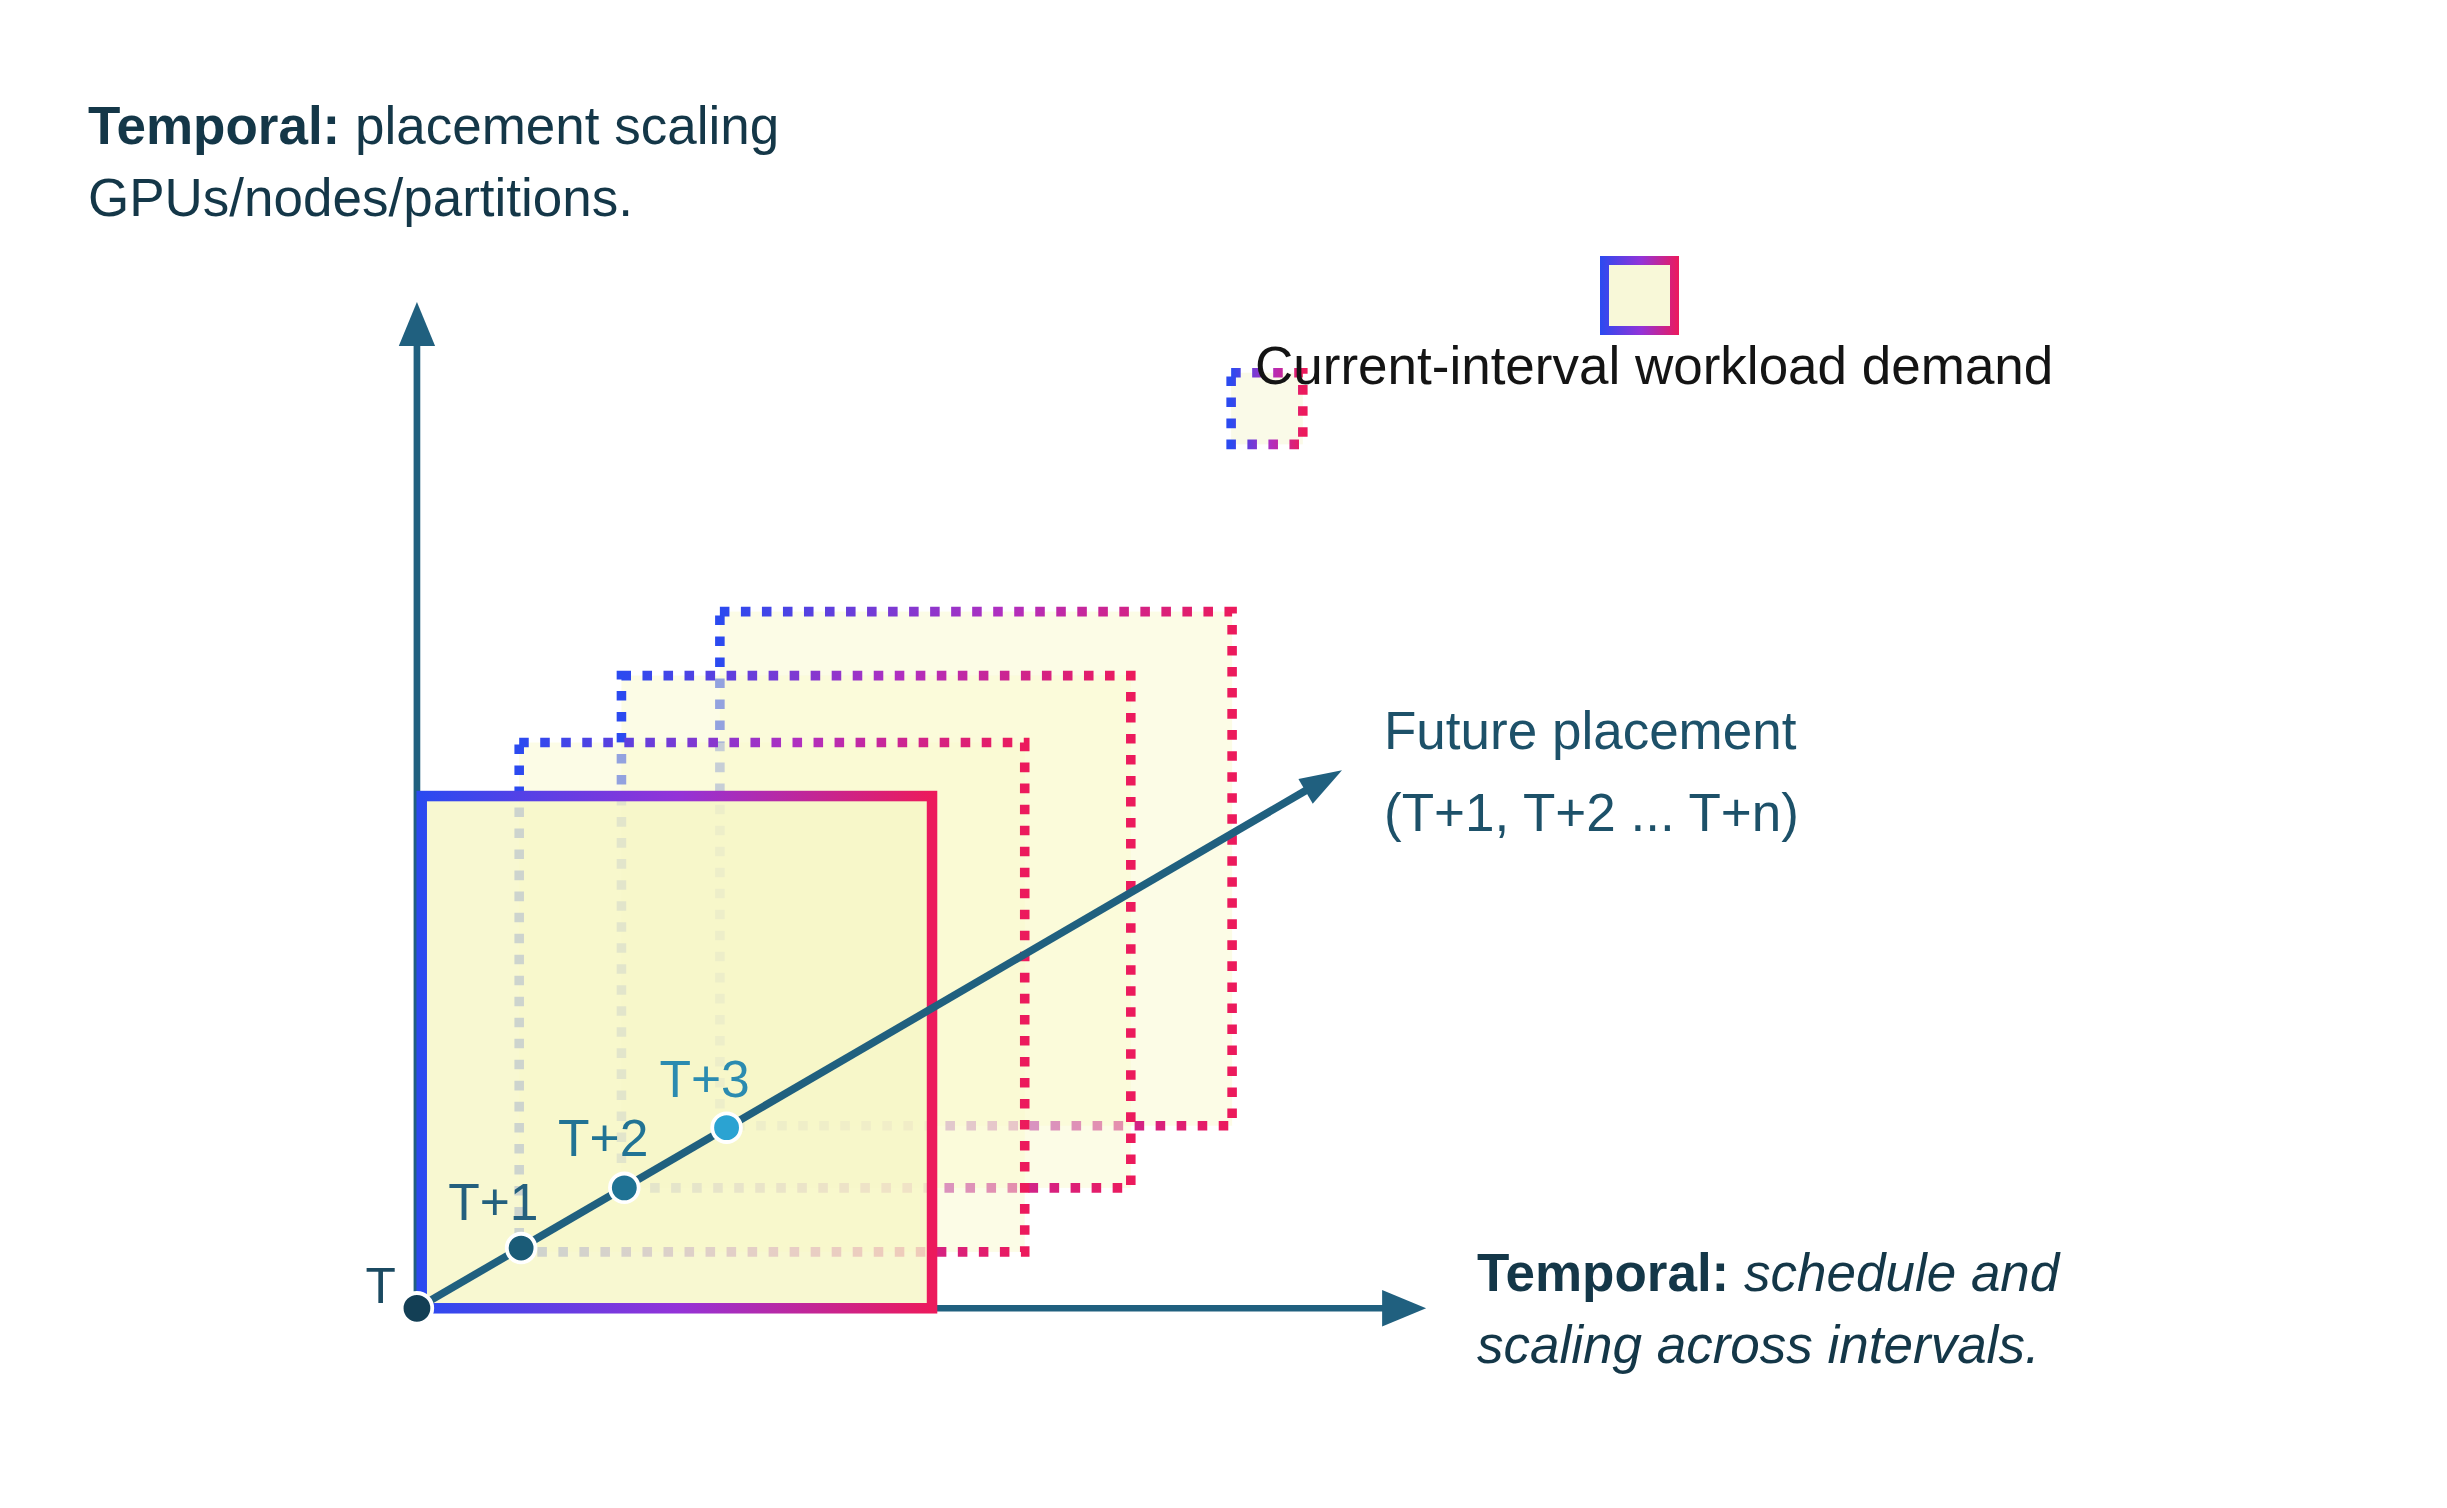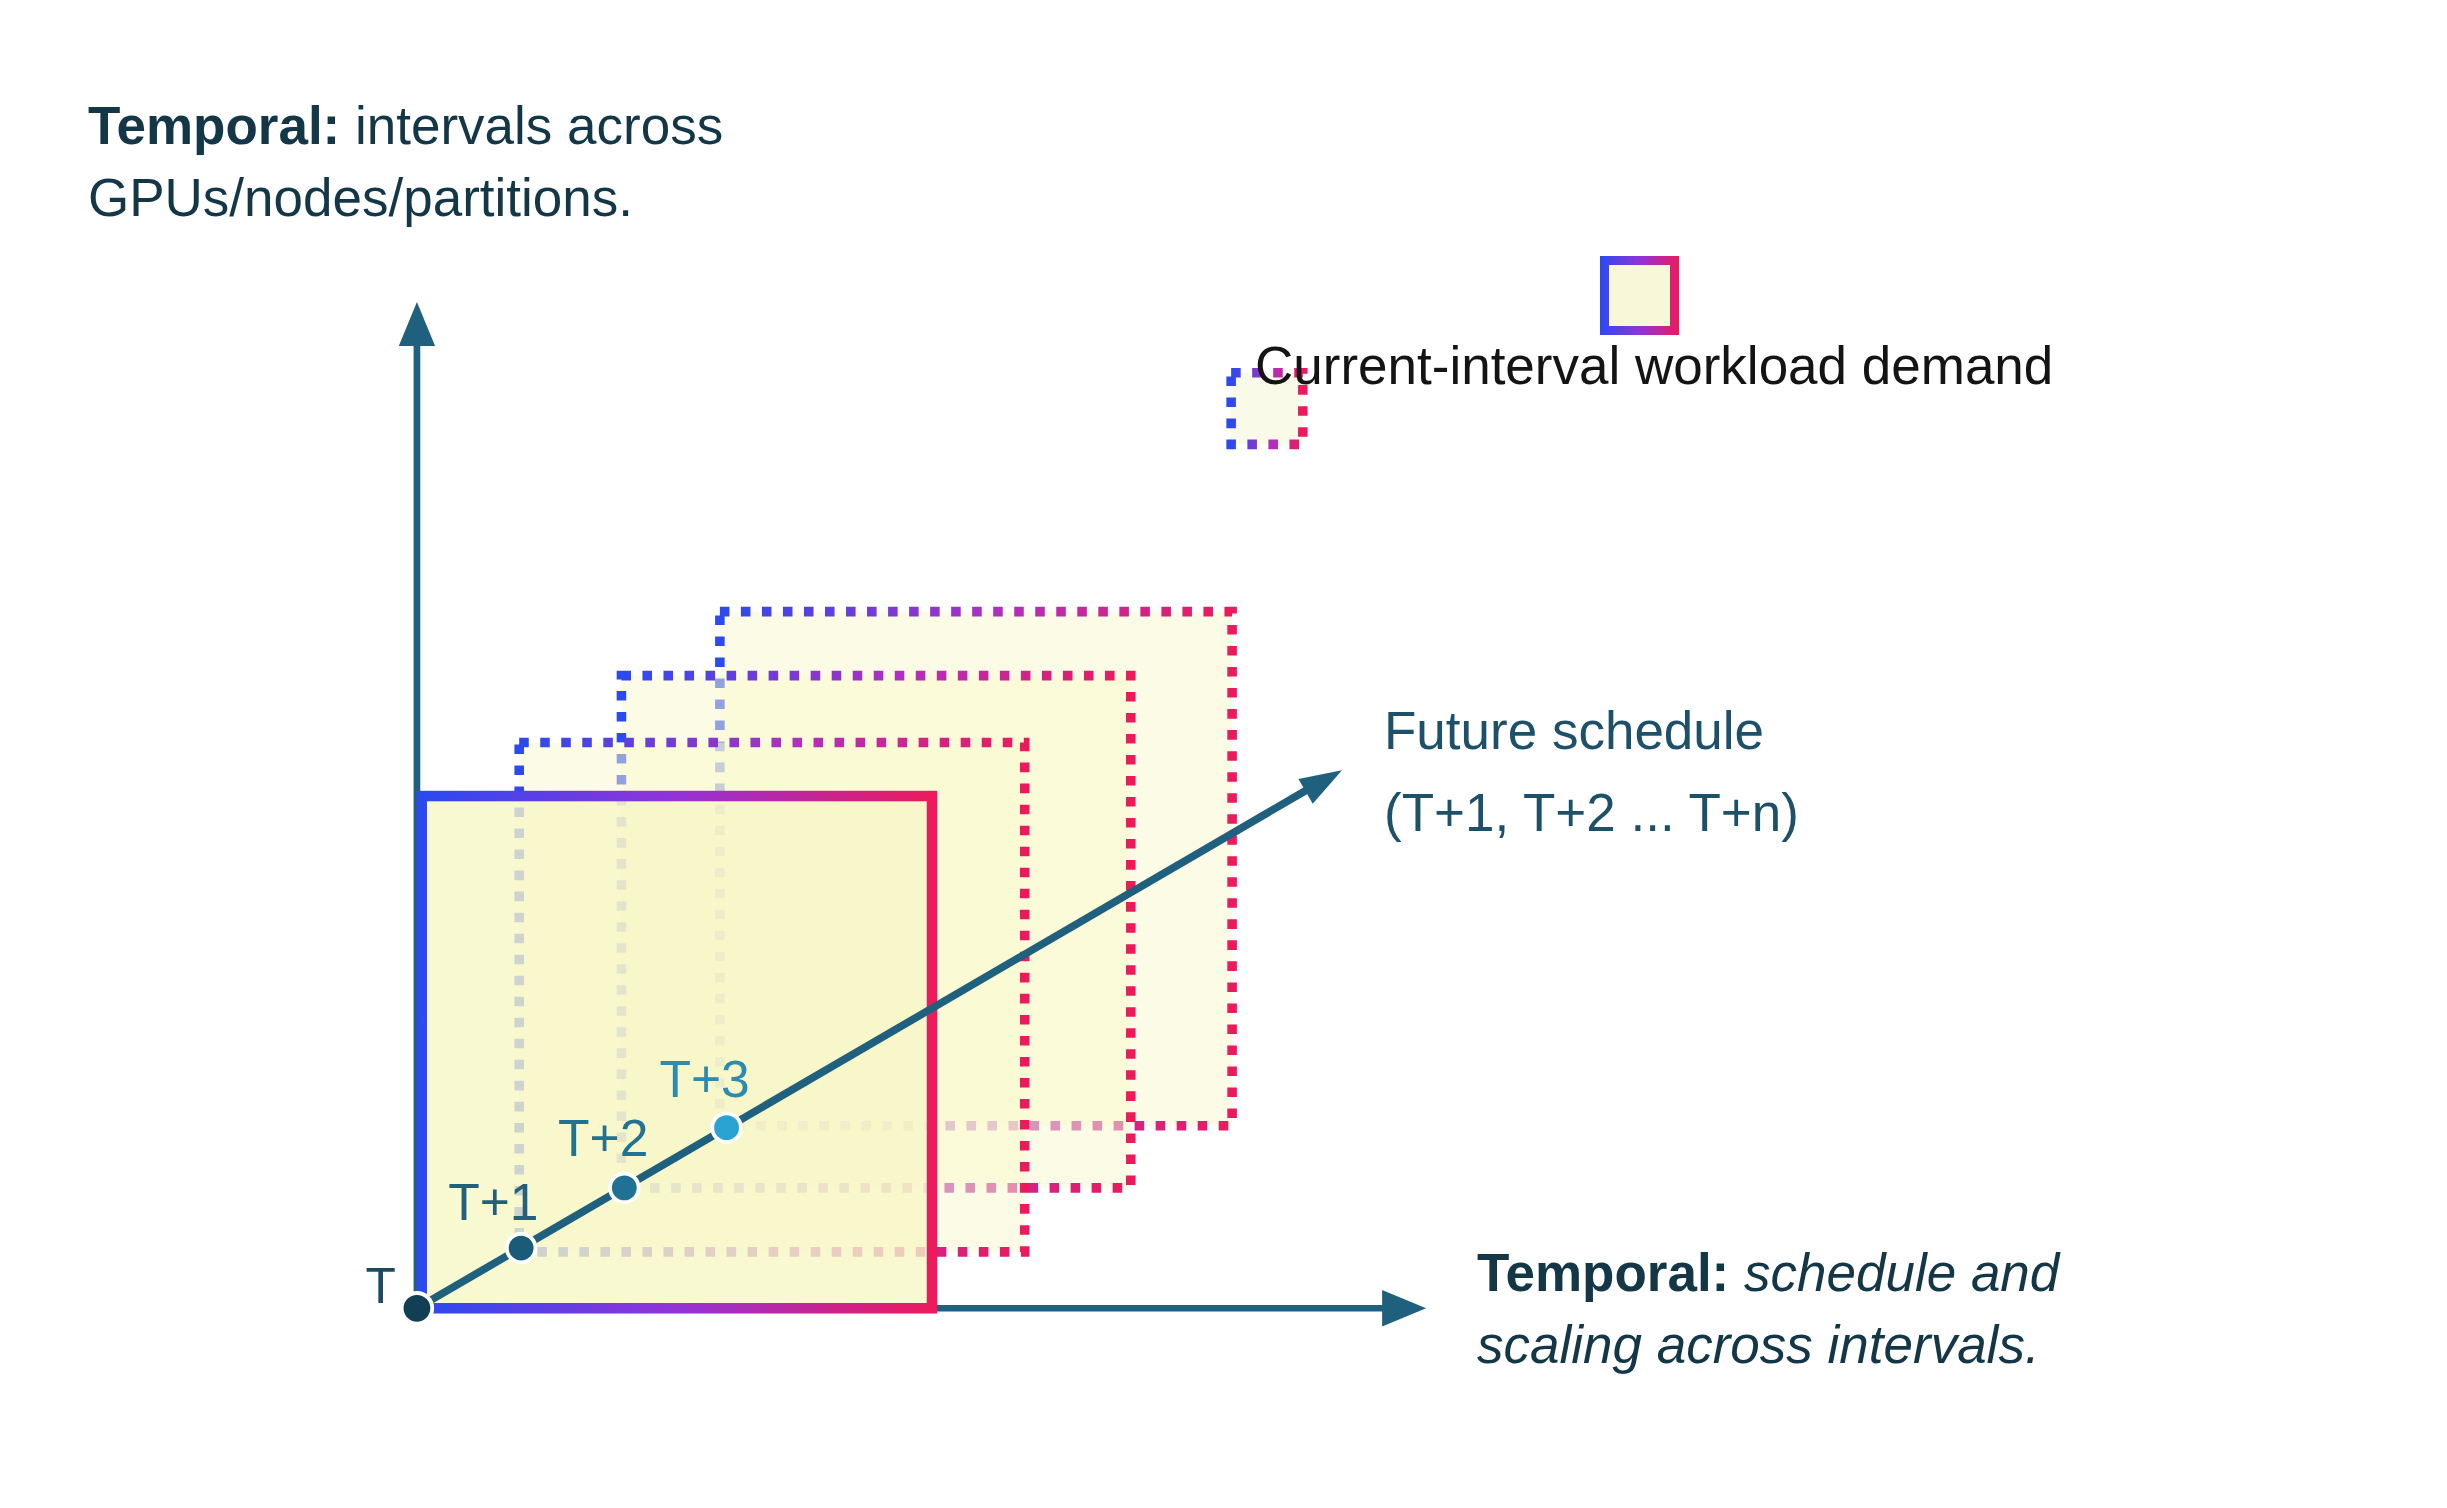--- a/index.html
+++ b/index.html
@@ -102,36 +102,36 @@
 
     <text class="svg-text" x="398" y="1363" font-size="52" fill="#1b4a61" text-anchor="middle">T</text>
     <text class="svg-text" x="516" y="1277" font-size="54" fill="#24607e" text-anchor="middle">T+1</text>
     <text class="svg-text" x="631" y="1210" font-size="54" fill="#217394" text-anchor="middle">T+2</text>
     <text class="svg-text" x="737" y="1148" font-size="54" fill="#2b8bb0" text-anchor="middle">T+3</text>
 
     <rect x="1288" y="390" width="75" height="75" fill="#fafae8" stroke="url(#gradDotted)" stroke-width="10" stroke-dasharray="10 12"></rect>
   </svg>
 
   <div class="note" style="left:88px;top:90px;">
-    <div><span class="lead">Temporal:</span><span class="rest"> intervals across</span></div>
+    <div><span class="lead">Temporal:</span><span class="rest"> placement scaling</span></div>
     <div>GPUs/nodes/partitions.</div>
   </div>
 
   <div class="legend">
     <div class="legend-row">
       <span class="swatch swatch-solid"></span>
       <span class="label">Current-interval workload demand</span>
     </div>
     <div class="legend-row">
       <span class="swatch-dotted"></span>
     </div>
   </div>
 
   <div class="future-label" style="left:1384px;top:690px;">
-    <div>Future schedule</div>
+    <div>Future placement</div>
     <div>(T+1, T+2 ... T+n)</div>
   </div>
 
   <div class="note temporal" style="left:1477px;top:1237px;">
     <div><span class="lead">Temporal:</span><span class="rest"> schedule and</span></div>
     <div class="rest">scaling across intervals.</div>
   </div>
 
 </div>
 

